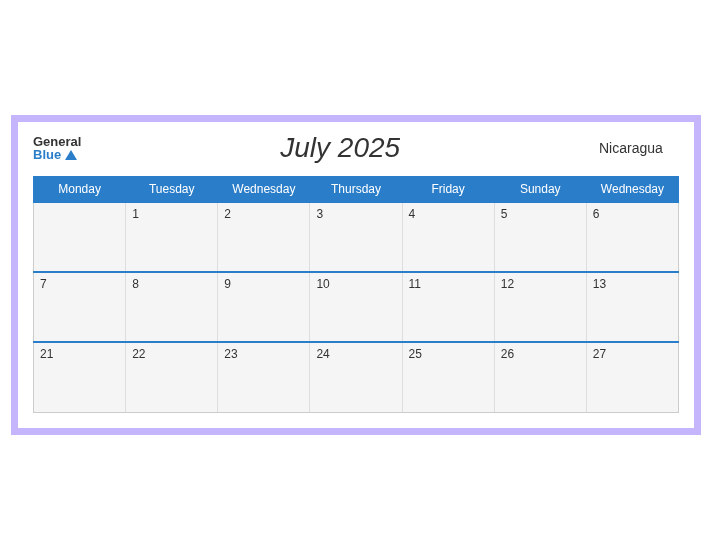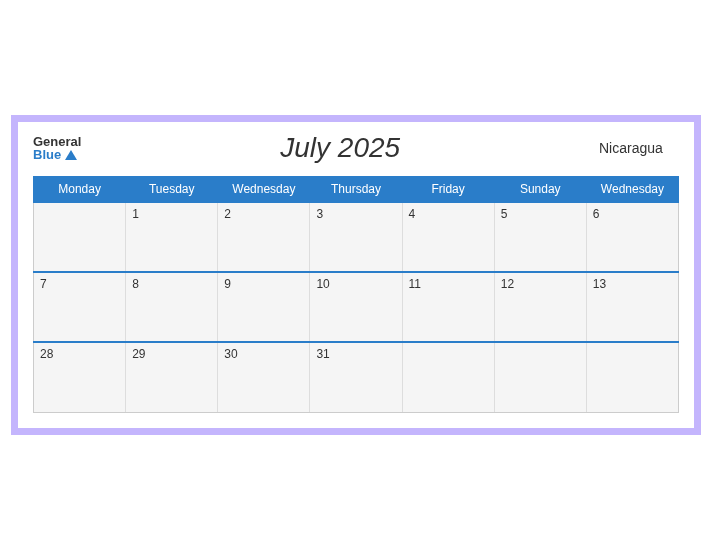--- a/index.html
+++ b/index.html
@@ -183,30 +183,36 @@
           </td>
           <td>
             <span class="day-number">12</span>
           </td>
           <td>
             <span class="day-number">13</span>
           </td>
         </tr>
         <tr>
           <td>
-            <span class="day-number">28</span>
-          </td>
-          <td>
-            <span class="day-number">29</span>
-          </td>
-          <td>
-            <span class="day-number">30</span>
-          </td>
-          <td>
-            <span class="day-number">31</span>
-          </td>
-          <td class="empty-cell"></td>
-          <td class="empty-cell"></td>
-          <td class="empty-cell"></td>
+            <span class="day-number">21</span>
+          </td>
+          <td>
+            <span class="day-number">22</span>
+          </td>
+          <td>
+            <span class="day-number">23</span>
+          </td>
+          <td>
+            <span class="day-number">24</span>
+          </td>
+          <td>
+            <span class="day-number">25</span>
+          </td>
+          <td>
+            <span class="day-number">26</span>
+          </td>
+          <td>
+            <span class="day-number">27</span>
+          </td>
         </tr>
       </tbody>
   </table>
 </div>
 
 </body></html>

